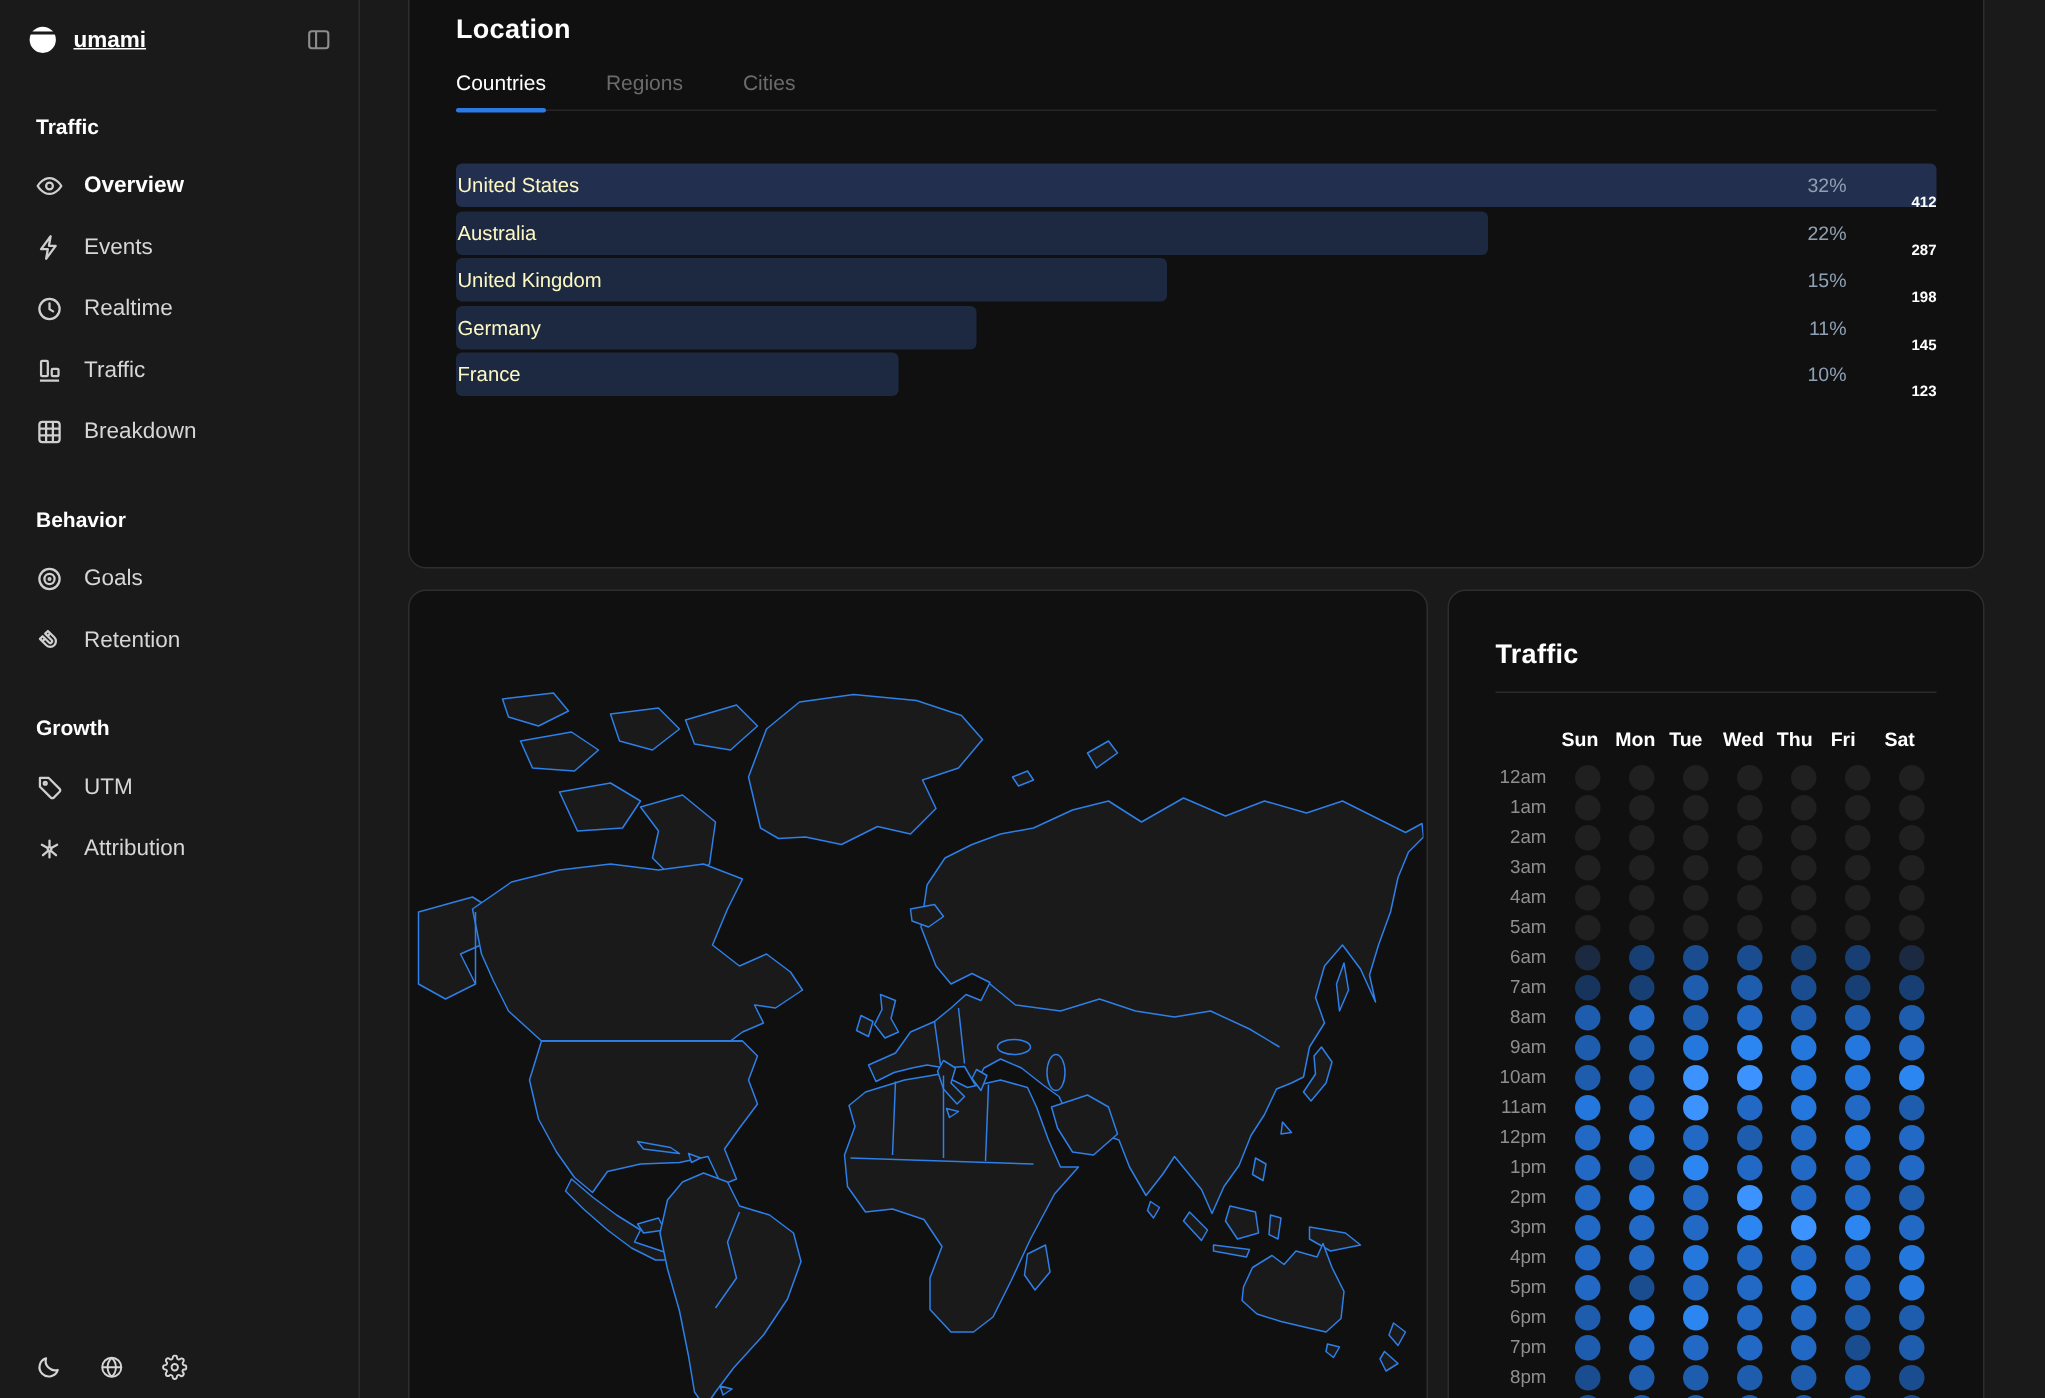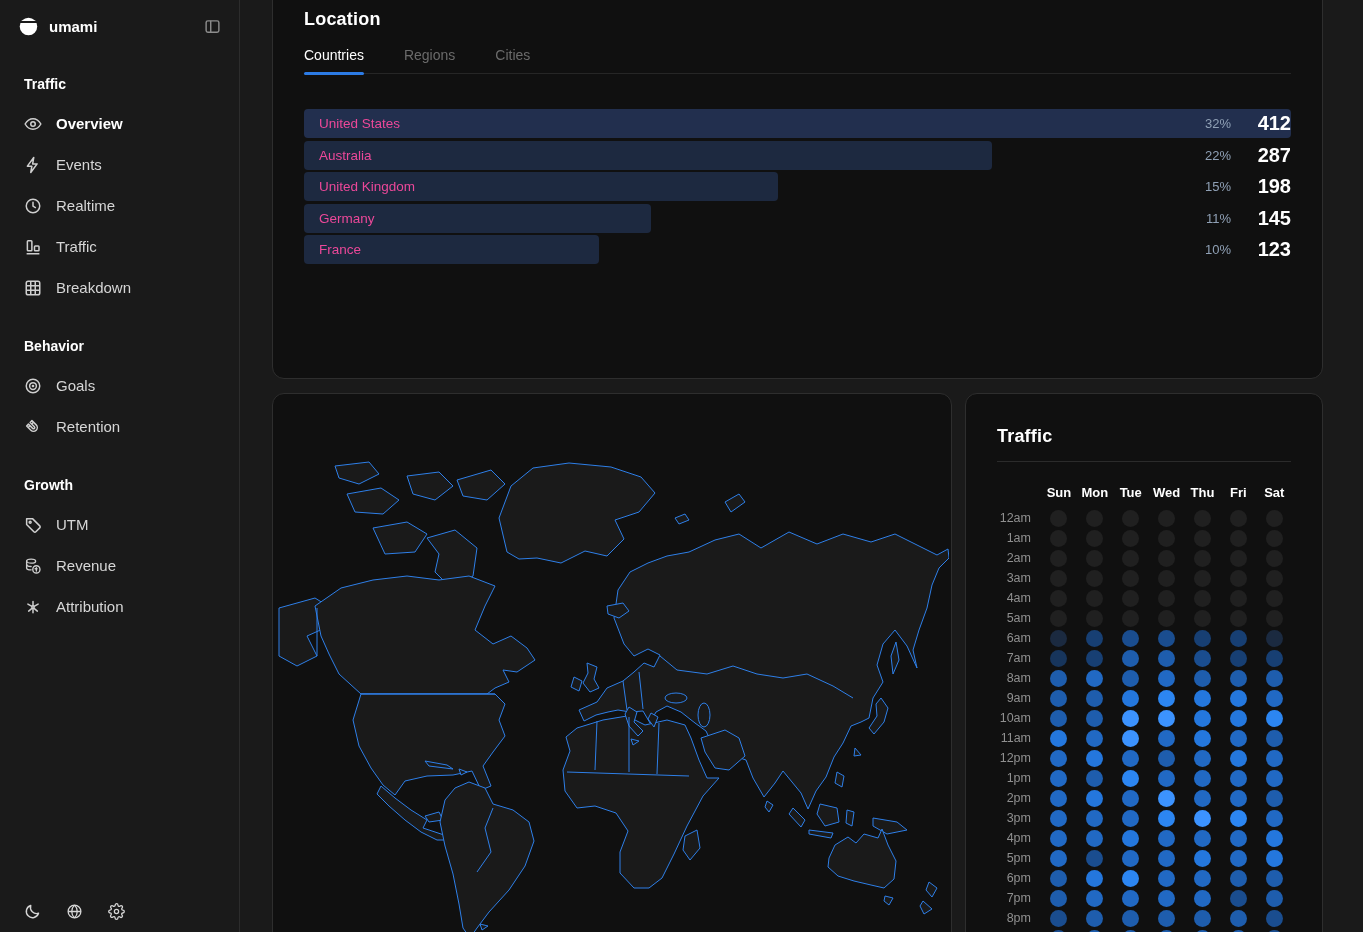--- a/index.html
+++ b/index.html
@@ -4,21 +4,21 @@
 <style>
   * { margin:0; padding:0; box-sizing:border-box; }
   html,body { width:1363px; height:932px; overflow:hidden; background:#1a1a1a;
     font-family:"Liberation Sans", sans-serif; color:#e6e6e6; }
 
   
   .sidebar { position:absolute; left:0; top:0; width:240px; height:932px;
     background:#1a1a1a; border-right:1px solid #2c2c2c; }
   .logo-row { height:52px; display:flex; align-items:center; padding:0 18px; gap:10px; }
   .logo-mark { width:21px; height:21px; flex:0 0 auto; }
-  .logo-text { font-size:15px; font-weight:bold; color:#fff; flex:1; }
+  .logo-text { font-size:15px; font-weight:bold; color:#fff; flex:1;text-decoration:underline; }
   .collapse-btn { color:#8d8d8d; width:17px; height:17px; cursor:pointer; }
   .collapse-btn svg, .logo-mark svg { display:block; width:100%; height:100%; }
 
   .nav-section { margin-top:24px; }
   .nav-section + .nav-section { margin-top:30px; }
   .nav-section-title { font-size:14px; font-weight:bold; color:#fff; padding:0 24px; height:17px; }
   .nav-list { margin-top:10px; list-style:none; }
   .nav-item { height:41px; display:flex; align-items:center; gap:14px; padding:0 24px;
     font-size:15px; color:#d6d6d6; cursor:pointer; }
   .nav-item .icon { width:18px; height:18px; color:#cfcfcf; }
@@ -43,31 +43,31 @@
   .tab { font-size:14px; color:#6b6b6b; padding-bottom:10px; position:relative; cursor:pointer; }
   .tab.active { color:#fff; }
   .tab.active::after { content:''; position:absolute; left:0; right:0; bottom:-2px; height:3px;
     background:#2c7be5; border-radius:2px; }
 
   
   .country-list { margin-top:34px; }
   .country-row { position:relative; height:31.5px; cursor:pointer; }
   .country-bar { position:absolute; left:0; top:1px; height:29px; background:#1d2940; border-radius:4px; }
   .country-row.hover .country-bar { background:#222f4e; }
-  .country-name { position:absolute; left:15px; top:0; height:31px; line-height:31px;
-    font-size:13.5px; color:#ec4899; }
+  .country-name { position:absolute; left:1px; top:0; height:31px; line-height:31px;
+    font-size:13.5px; color:#fef9c3; }
   .country-pct { position:absolute; right:60px; top:0; height:31px; line-height:31px;
     font-size:13px; color:#8fa0b5; }
-  .country-val { position:absolute; right:0; top:0; height:31px; line-height:31px;
-    font-size:20px; font-weight:bold; color:#fff;margin-left:39px; }
+  .country-val { position:absolute; right:0; top:12px; height:31px; line-height:31px;
+    font-size:10px; font-weight:bold; color:#fff;margin-left:39px; }
 
   
   .traffic-divider { height:1px; background:#2b2b2b; margin-top:14px; }
   .heat-grid { margin-top:20px; display:grid; grid-template-columns:44px repeat(7, 35.9px); }
-  .heat-head { height:26px; line-height:22px; text-align:center; font-size:13px; font-weight:bold; color:#fff; }
+  .heat-head { height:26px; line-height:22px; text-align:left; font-size:13px; font-weight:bold; color:#fff; }
   .heat-hour { height:20px; line-height:20px; text-align:right; padding-right:10px;
     font-size:12.5px; color:#8f8f8f; }
   .heat-cell { height:20px; display:flex; align-items:center; justify-content:center; }
   .heat-dot { width:17px; height:17px; border-radius:50%; }
 
   
   .world-map { position:absolute; left:4px; top:66px; width:672px; height:480px; }
   .world-map path, .world-map ellipse { fill:#1a1a1a; stroke:#2e7fe8; stroke-width:1;
     stroke-linejoin:round; }
   .world-map .line { fill:none; }
@@ -175,32 +175,20 @@
             <span class="icon">
               <svg viewBox="0 0 24 24" fill="none" stroke="currentColor" stroke-width="2" stroke-linejoin="round">
                 <path d="M3.5 3.5h7.8L21 13.2a1.8 1.8 0 0 1 0 2.6l-5.2 5.2a1.8 1.8 0 0 1-2.6 0L3.5 11.3V3.5z"></path>
                 <circle cx="8.2" cy="8.2" r="1.3"></circle>
               </svg>
             </span>
             <span>UTM</span>
           </li>
           <li class="nav-item">
             <span class="icon">
-              <svg viewBox="0 0 24 24" fill="none" stroke="currentColor" stroke-width="1.8" stroke-linecap="round">
-                <ellipse cx="9.5" cy="5.5" rx="6" ry="2.6"></ellipse>
-                <path d="M3.5 5.5v9c0 1.4 2.6 2.6 6 2.6"></path>
-                <path d="M3.5 10c0 1.4 2.6 2.6 6 2.6"></path>
-                <circle cx="16.5" cy="16.5" r="4.8"></circle>
-                <path d="M16.5 14.2v4.6M14.8 15.7h2.6"></path>
-              </svg>
-            </span>
-            <span>Revenue</span>
-          </li>
-          <li class="nav-item">
-            <span class="icon">
               <svg viewBox="0 0 24 24" fill="none" stroke="currentColor" stroke-width="2" stroke-linecap="round">
                 <circle cx="12" cy="12" r="1.6"></circle>
                 <path d="M12 4.5V10M12 14v5.5M5.2 8.2l4.8 2.6M18.8 8.2 14 10.8M6.2 17.5l4-3.4M17.8 17.5l-4-3.4"></path>
               </svg>
             </span>
             <span>Attribution</span>
           </li>
         </ul>
       </div>
     </div>

